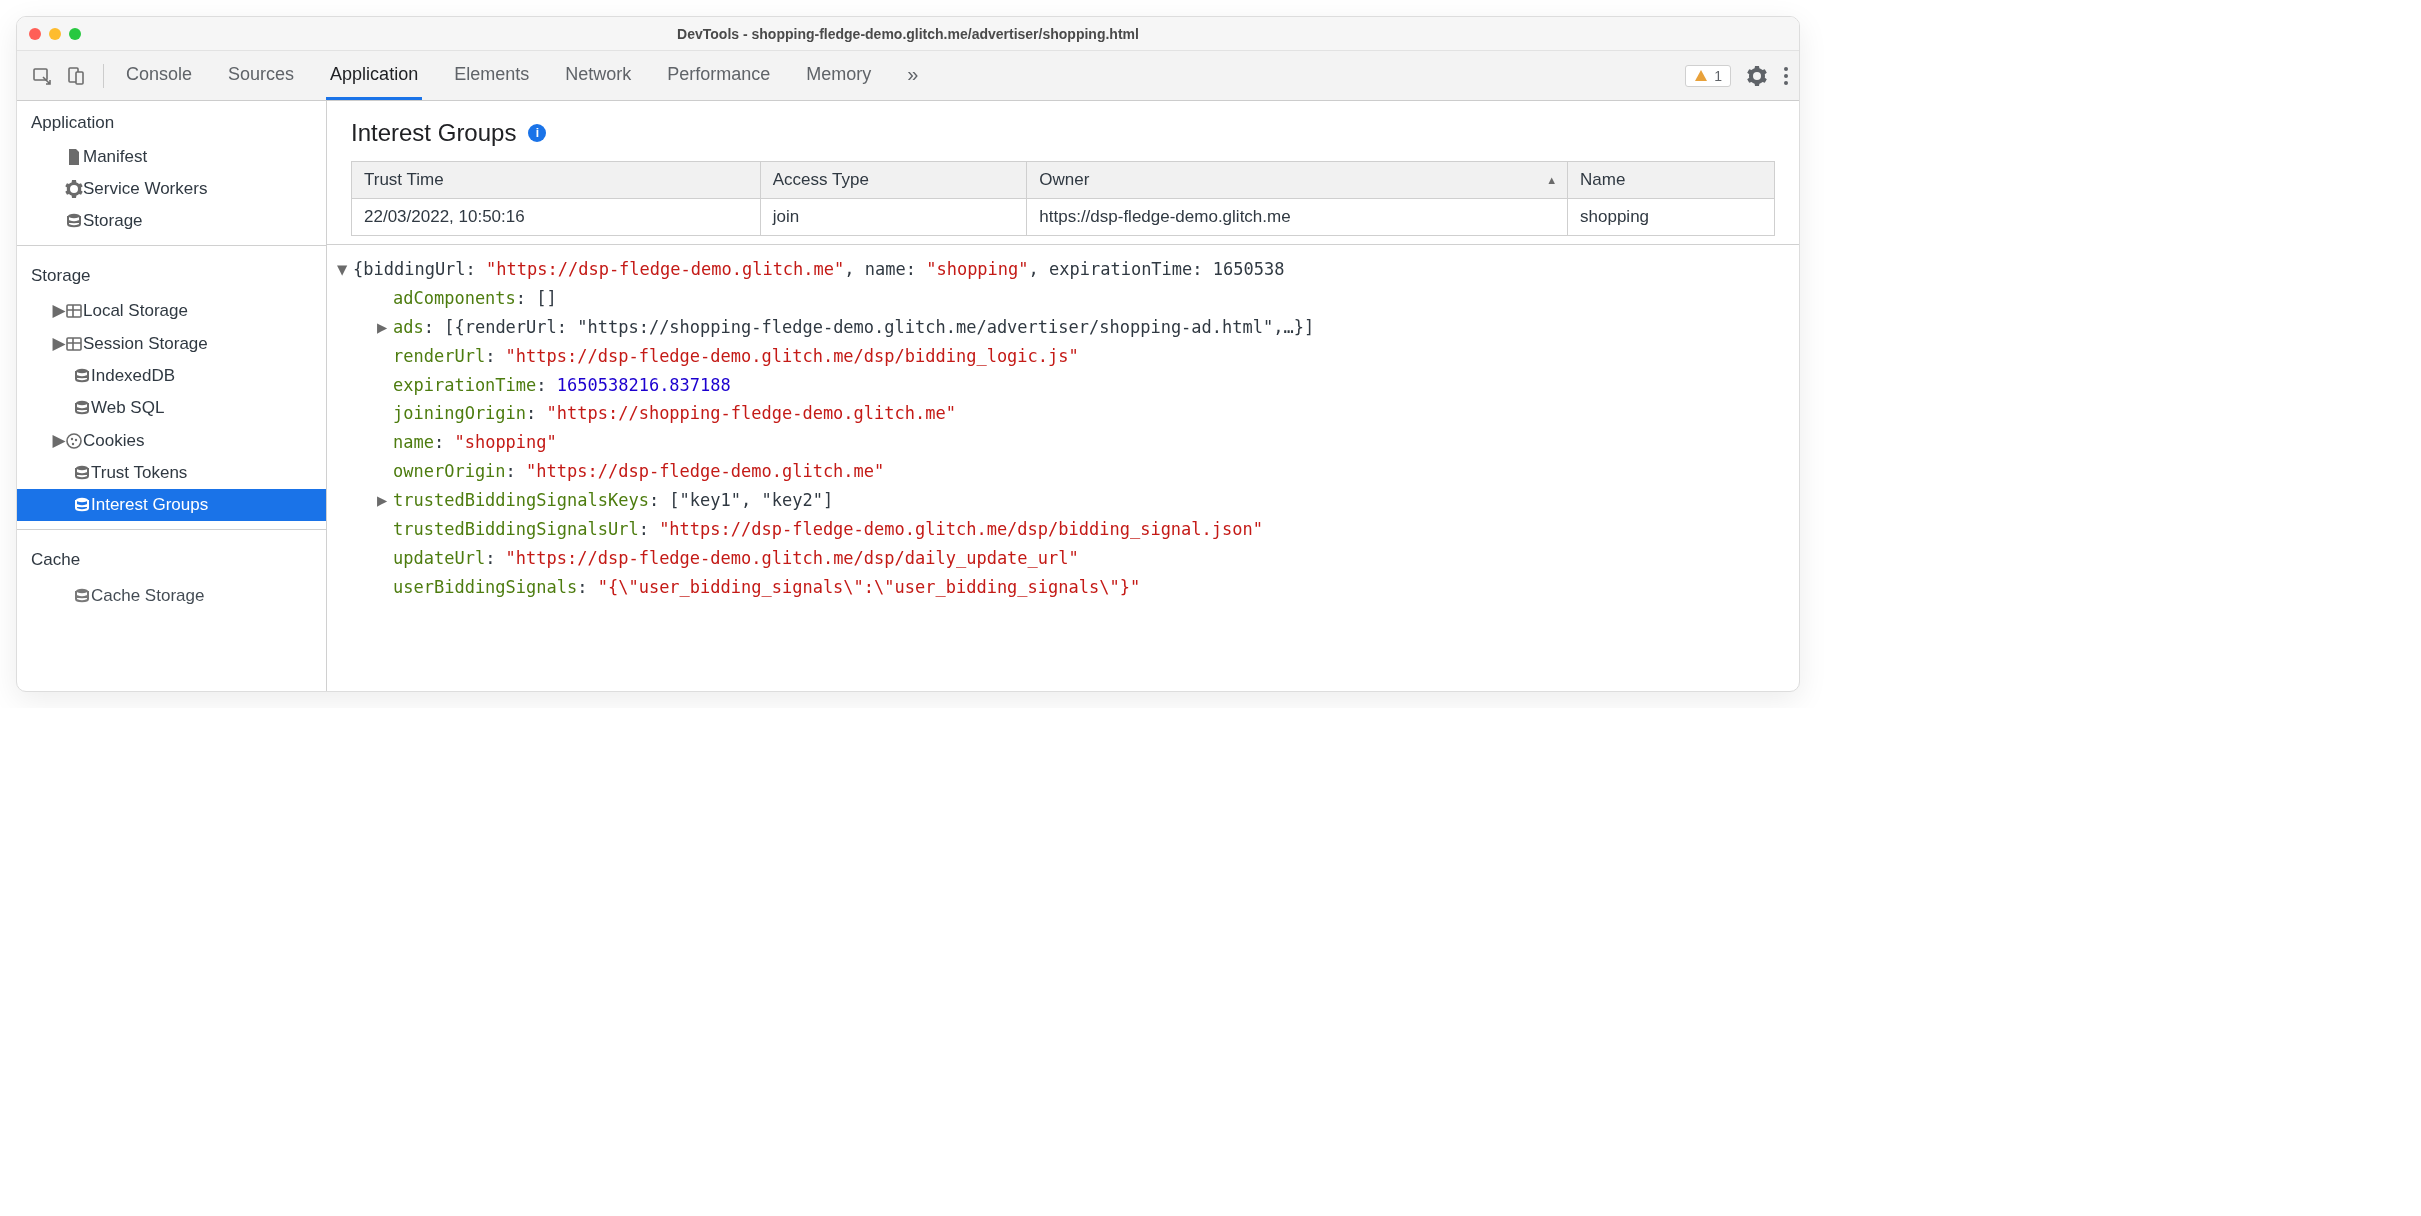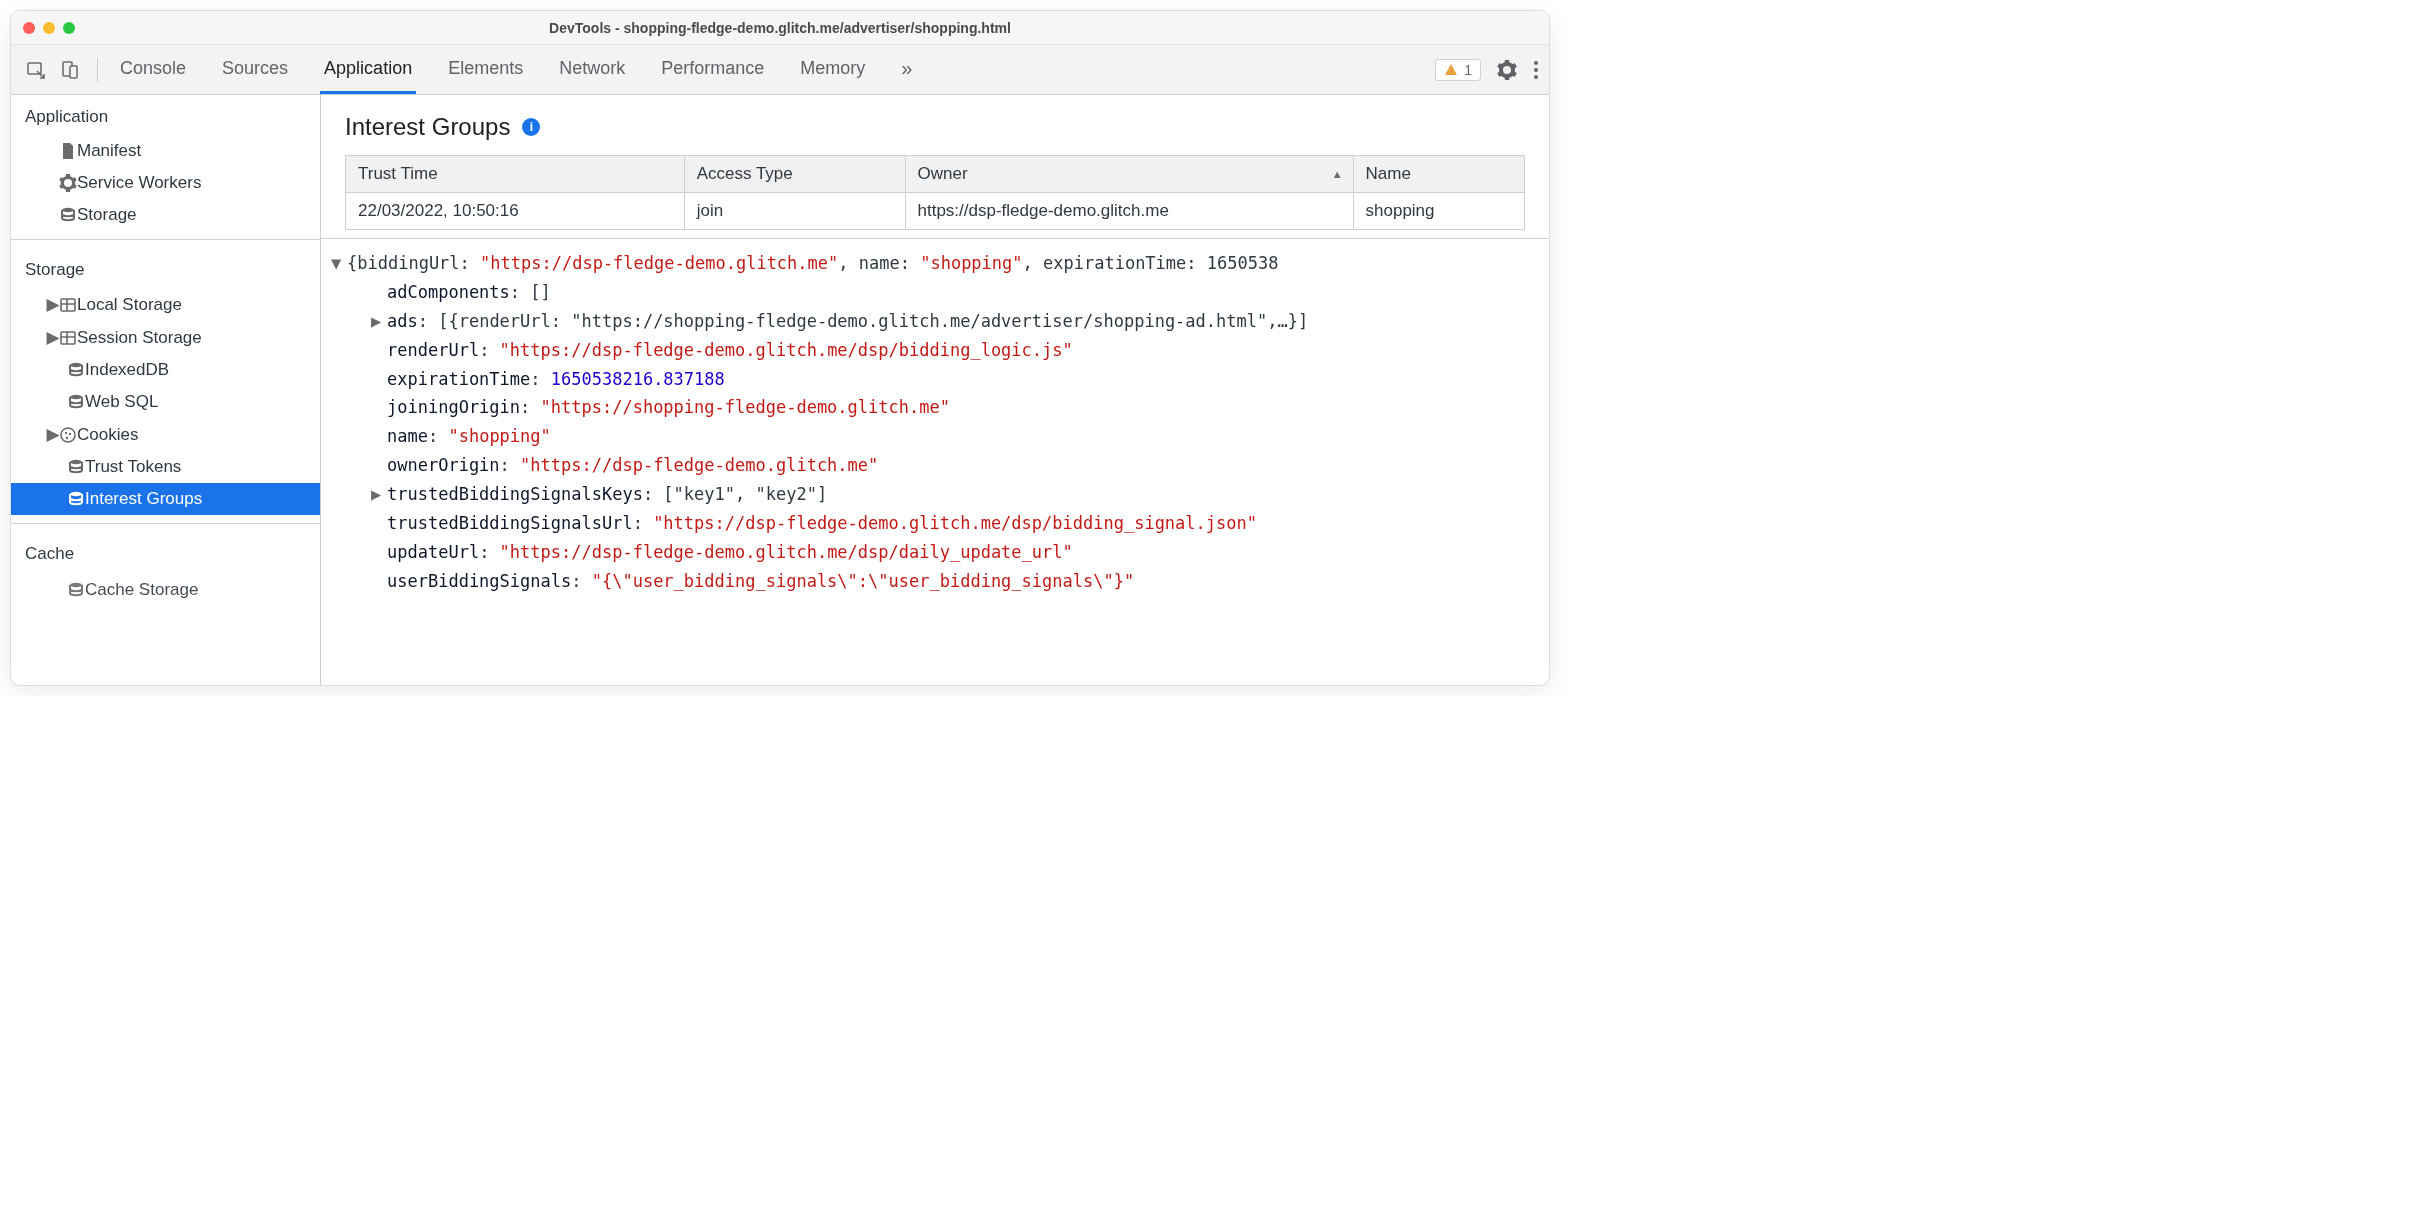--- a/index.html
+++ b/index.html
@@ -4,26 +4,26 @@
 <style>
   * { box-sizing: border-box; }
   html, body {
     margin: 0; padding: 0;
     font-family: "Helvetica Neue", Arial, sans-serif;
     font-size: 15px;
     color: #303942;
     background: #fff;
   }
   .window {
-    width: 1540px;
+    width: 1784px;
     border: 1px solid #ddd;
     border-radius: 10px;
     overflow: hidden;
     background: #fff;
-    margin: 10px;
+    margin: 16px;
     box-shadow: 0 8px 30px rgba(0,0,0,.08);
   }
   
   .titlebar {
     height: 34px;
     background: #f6f6f6;
     border-bottom: 1px solid #e2e2e2;
     display: flex;
     align-items: center;
     padding: 0 12px;
@@ -117,21 +117,21 @@
   .viewer {
     flex:1; overflow:auto; border-top:1px solid #d0d0d0; padding:10px 8px 10px 8px;
     font-family: Menlo, Consolas, monospace; font-size:17px; line-height:1.7;
     white-space:nowrap;
   }
   .viewer .row { display:block; }
   .viewer .caret {
     display:inline-block; width:14px; text-align:center; color:#6b6b6b; margin-right:4px;
   }
   .viewer .indent1 { padding-left:40px; }
-  .key { color:#0f172a; }
+  .key { color:#4d7c0f; }
   .str { color:#c41a16; }
   .num { color:#1c00cf; }
   .plain { color:#303942; }
 
   svg { display:block; }
 </style>
 </head>
 <body>
 
 <div class="window">

